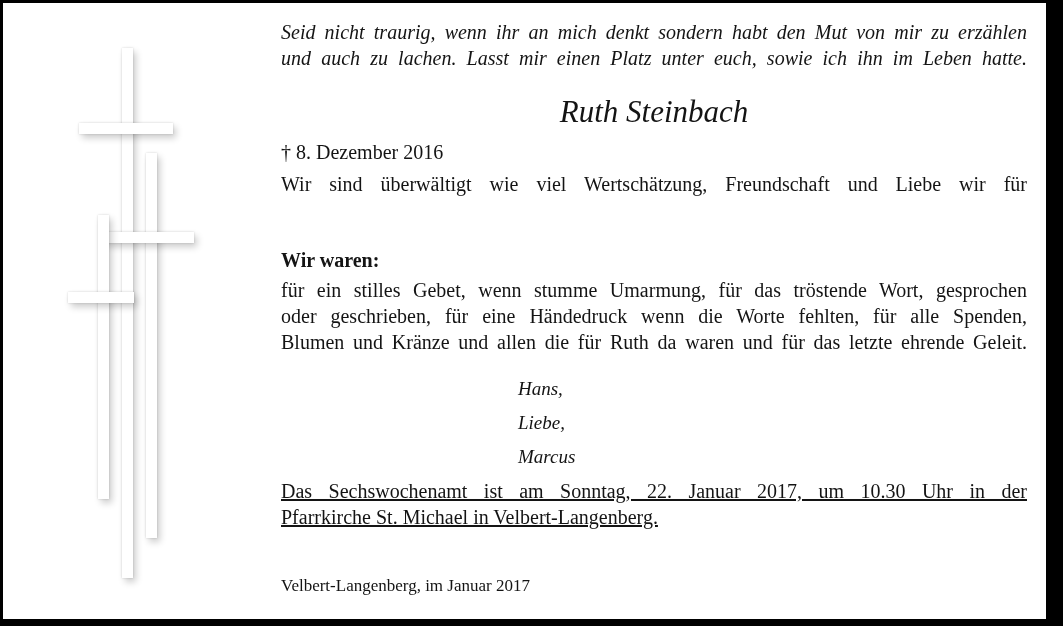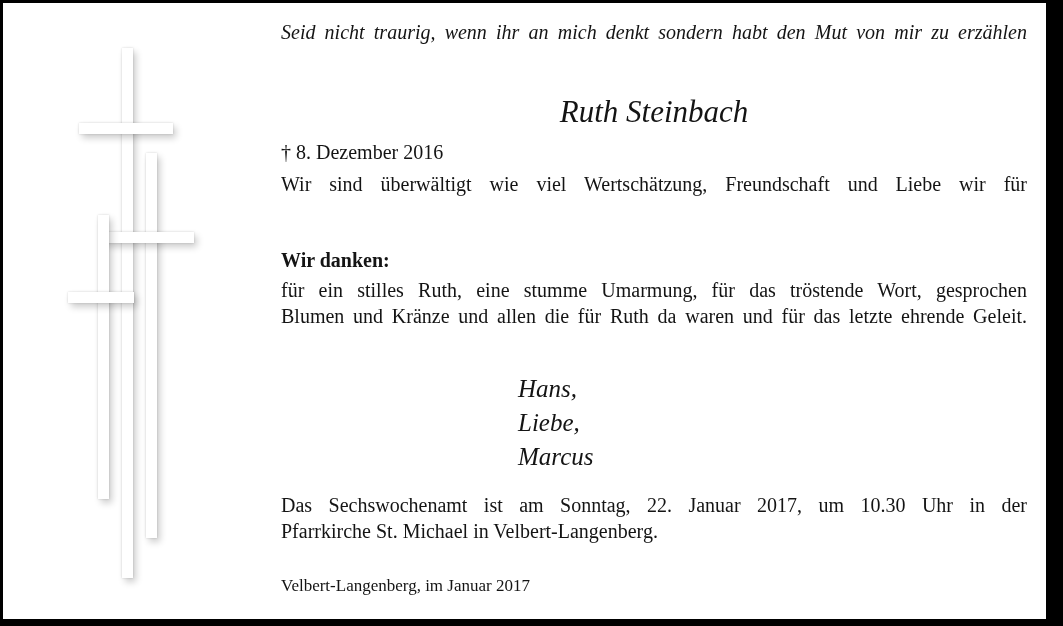--- a/index.html
+++ b/index.html
@@ -47,21 +47,21 @@
     font-size: 20px;
     line-height: 24px;
   }
   .thanks-heading {
     font-weight: bold;
     font-size: 20px;
     line-height: 24px;
   }
   .mourner {
     font-style: italic;
-    font-size: 25px;
+    font-size: 19px;
     line-height: 34px;
     margin-left: 237px;
     white-space: nowrap;
   }
   .closing-line { font-size: 17px; line-height: 24px; }
 </style>
 </head>
 <body>
 
 <div class="page">
@@ -73,43 +73,45 @@
 
     <div class="bar" style="left:143px; top:150px; width:11px; height:385px;"></div>
     <div class="bar" style="left:101px; top:229px; width:90px; height:11px;"></div>
 
     <div class="bar" style="left:95px; top:212px; width:11px; height:284px;"></div>
     <div class="bar" style="left:65px; top:289px; width:66px; height:11px;"></div>
   </div>
 
   <div class="tcol epigraph" style="top:16px;">
     <div class="line jline">Seid nicht traurig, wenn ihr an mich denkt sondern habt den Mut von mir zu erzählen</div>
+    <div class="line jline">und auch zu lachen. Lasst mir einen Platz unter euch, sowie ich ihn im Leben hatte.</div>
   </div>
 
   <div class="tcol name" style="top:88px;">Ruth Steinbach</div>
 
   <div class="tcol death-date" style="top:137px;">† 8. Dezember 2016</div>
 
   <div class="tcol" style="top:168px;">
     <div class="line jline">Wir sind überwältigt wie viel Wertschätzung, Freundschaft und Liebe wir für</div>
   </div>
 
-  <div class="tcol thanks-heading" style="top:245px;">Wir danken:</div>
+  <div class="tcol thanks-heading" style="top:245px;">Wir waren:</div>
 
   <div class="tcol" style="top:274px;">
-    <div class="line jline">für ein stilles Ruth, eine stumme Umarmung, für das tröstende Wort, gesprochen</div>
+    <div class="line jline">für ein stilles Gebet, wenn stumme Umarmung, für das tröstende Wort, gesprochen</div>
+    <div class="line jline">oder geschrieben, für eine Händedruck wenn die Worte fehlten, für alle Spenden,</div>
     <div class="line jline">Blumen und Kränze und allen die für Ruth da waren und für das letzte ehrende Geleit.</div>
   </div>
 
   <div class="tcol" style="top:369px;">
     <div class="mourner">Hans,</div>
     <div class="mourner">Liebe,</div>
     <div class="mourner">Marcus</div>
   </div>
 
-  <div class="tcol" style="top:489px;">
+  <div class="tcol" style="top:475px;text-decoration:underline;">
     <div class="line jline">Das Sechswochenamt ist am Sonntag, 22. Januar 2017, um 10.30 Uhr in der</div>
     <div class="line">Pfarrkirche St. Michael in Velbert-Langenberg.</div>
   </div>
 
   <div class="tcol closing-line" style="top:571px;">Velbert-Langenberg, im Januar 2017</div>
 
 </div>
 
 </body></html>

